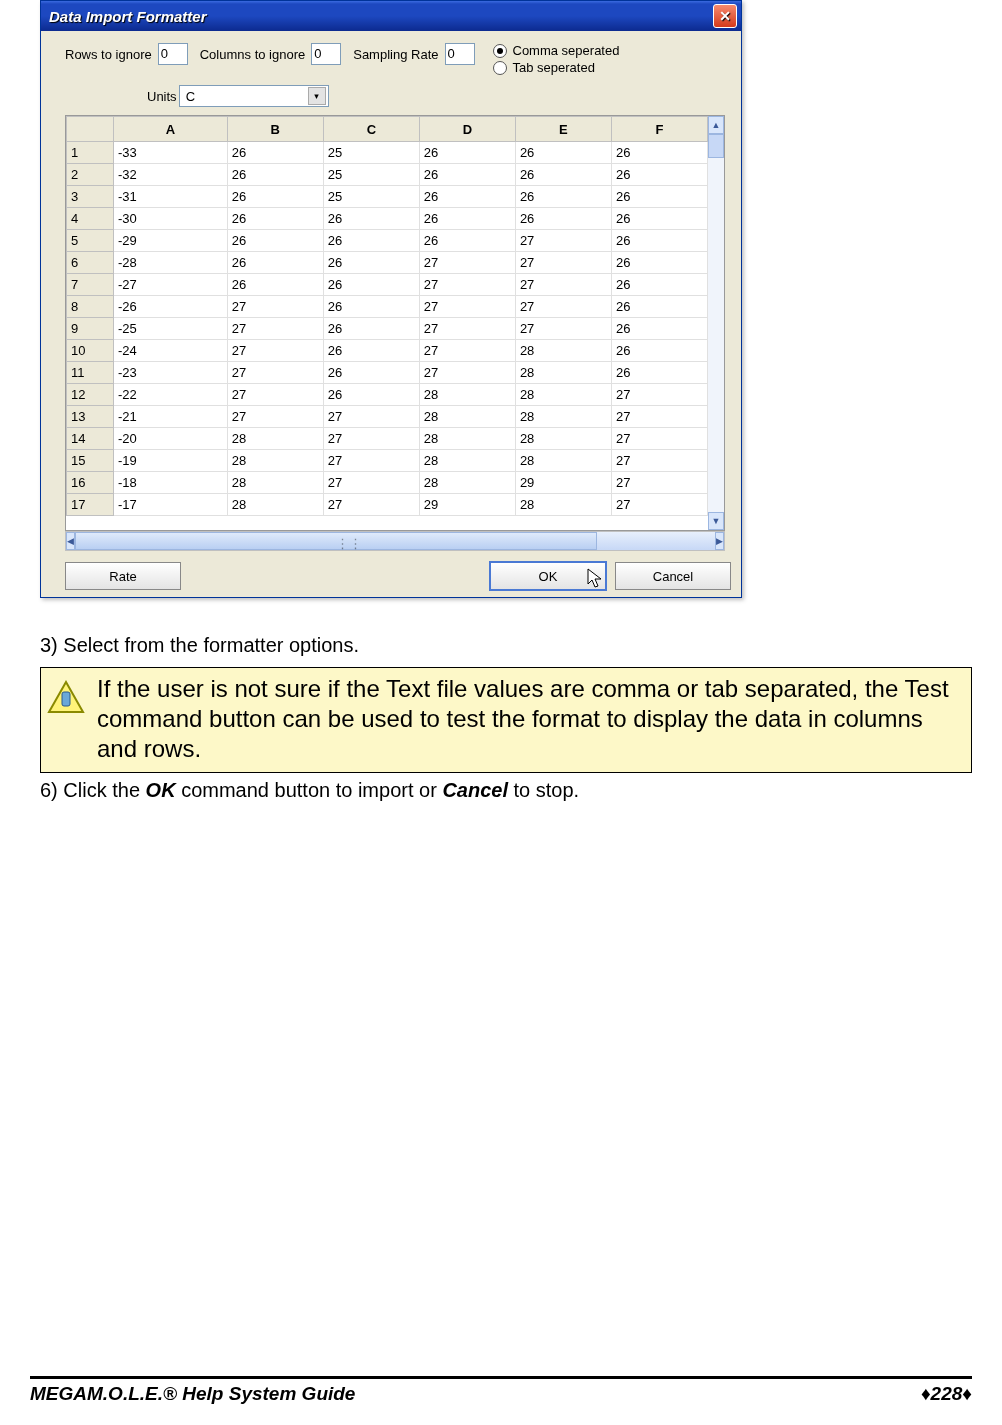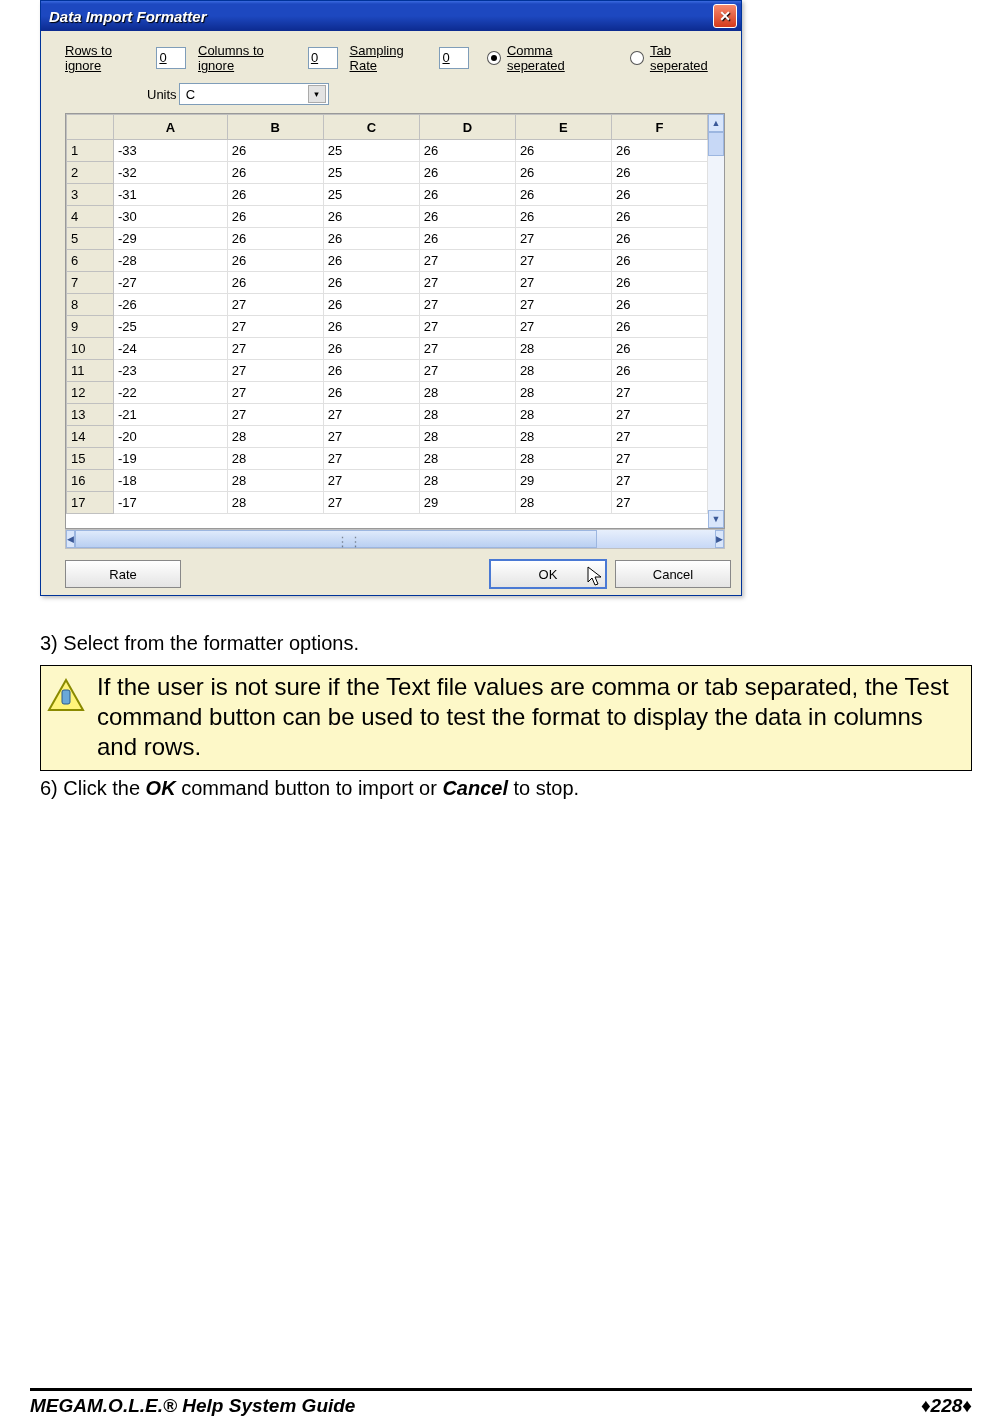--- a/index.html
+++ b/index.html
@@ -52,32 +52,31 @@
     padding: 12px 10px 6px 24px;
     font-size: 13px;
     color: #000;
   }
   .opts-row {
     display: flex;
     align-items: flex-start;
     gap: 12px;
     flex-wrap: nowrap;
     margin-bottom: 10px;
-    text-decoration: underline;
   }
   .field-group { display:flex; align-items:center; gap:6px;}
   .num-input {
     width: 24px; height: 20px;
     border: 1px solid #7f9db9;
     background: #fff;
     font-size: 13px;
     padding: 0 2px;
     line-height: 20px;
   }
-  .radio-col { display:flex; flex-direction:row; gap:18px; margin-left:6px;}
+  .radio-col { display:flex; flex-direction:column; gap:2px; margin-left:6px;}
   .radio-item { display:flex; align-items:center; gap:6px;}
   .radio {
     width:12px;height:12px;border:1px solid #555;border-radius:50%;
     background:#fff;display:inline-flex;align-items:center;justify-content:center;
   }
   .radio.checked::after{content:"";width:6px;height:6px;background:#000;border-radius:50%;}
   .units-row { display:flex; align-items:center; gap:2px; margin:4px 0 8px 82px;}
   .dropdown {
     width: 140px; height: 20px; border:1px solid #7f9db9;background:#fff;
     display:flex; align-items:center; justify-content:space-between;
@@ -176,21 +175,21 @@
   .tipicon {
     width:38px;height:38px; flex:0 0 auto;
     margin-top:6px;
   }
   .tip-text { font-size:24px; line-height:1.25; }
   .step6 .bold { font-weight:bold; font-style:italic;}
   
   
   .footer {
     position:absolute;
-    bottom: 8px;
+    bottom: 20px;
     left: 30px;
     right: 30px;
     border-top: 3px solid #000;
     padding-top: 4px;
     display:flex;
     justify-content:space-between;
     font-size: 19px;
     font-weight: bold;
     font-style: italic;
   }

